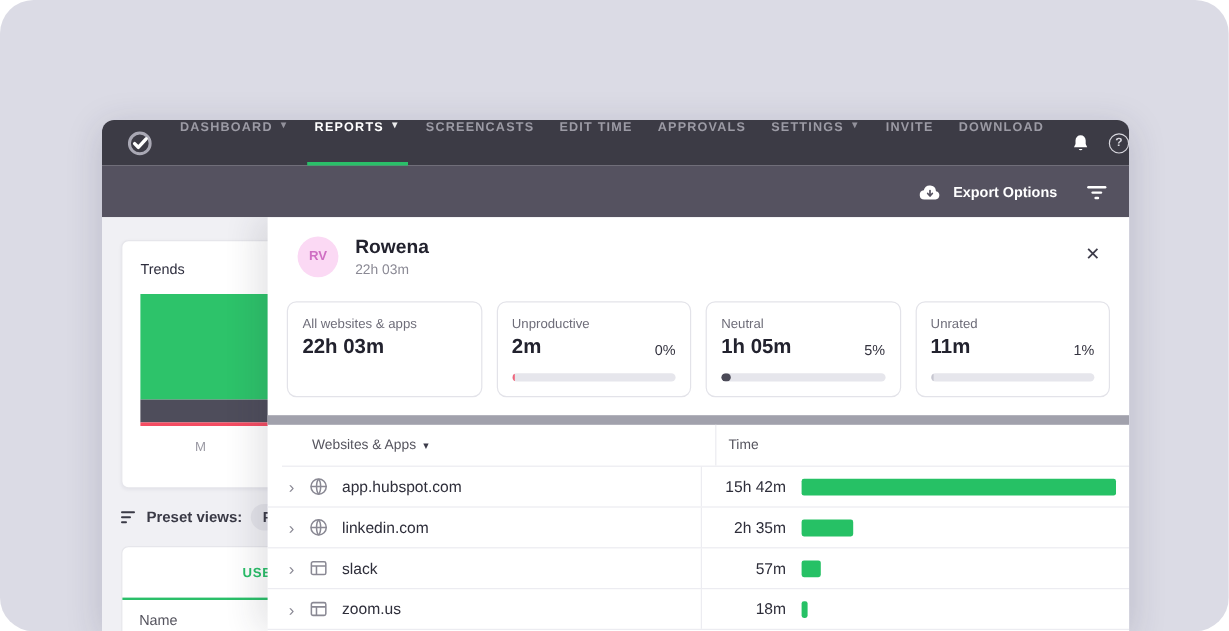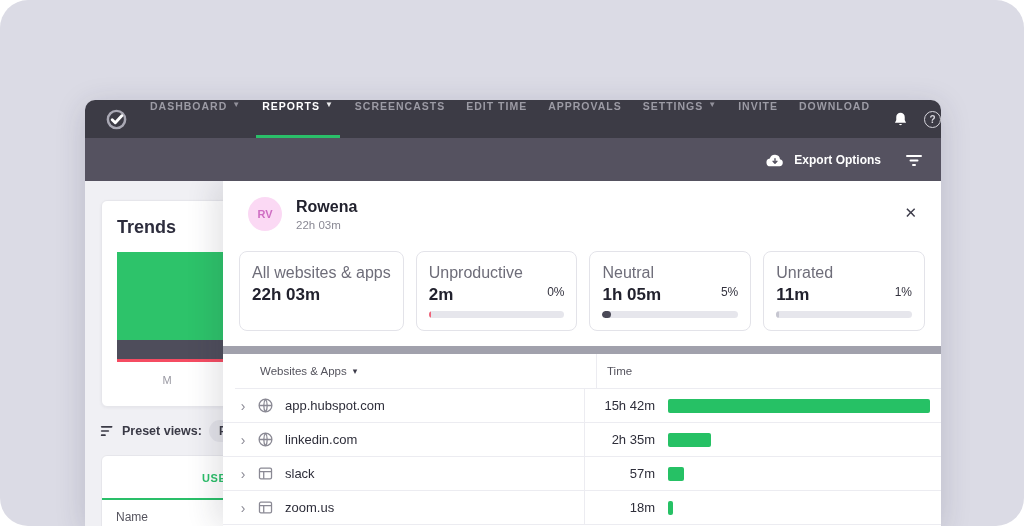--- a/index.html
+++ b/index.html
@@ -30,21 +30,21 @@
   .cloud-ic{width:20px;height:20px;margin-right:9px;color:#fff;}
   .export-label{font-size:12px;font-weight:700;cursor:pointer;}
   .filter-ic{margin-left:24px;cursor:pointer;}
 
   
   .content{position:relative;flex:1;background:#f0f0f4;overflow:hidden;}
 
   
   .trends-card{position:absolute;left:16px;top:19px;width:158px;height:205px;background:#fff;
                border:1px solid #e6e6eb;border-radius:6px;box-shadow:0 1px 3px rgba(40,40,70,.06);}
-  .trends-title{font-size:18px;font-weight:700;color:#2d2d3d;margin:16px 0 0 15px;}
+  .trends-title{font-size:12px;font-weight:400;color:#2d2d3d;margin:16px 0 0 15px;}
   .trend-chart{margin:14px 0 0 15px;width:130px;}
   .trend-green{height:88px;background:#2dc36a;}
   .trend-dark{height:19px;background:#4e4d5b;}
   .trend-red{height:3px;background:#f54c62;}
   .trend-x{width:130px;text-align:center;color:#9a99a3;font-size:11px;margin-top:12px;}
   .preset-row{position:absolute;left:15px;top:239px;display:flex;align-items:center;gap:7px;width:220px;
               font-size:12.5px;font-weight:700;color:#3a3a46;}
   .preset-pill{background:#e3e3e9;border-radius:12px;padding:4px 10px;font-size:12px;font-weight:600;color:#3a3a46;cursor:pointer;}
   .users-card{position:absolute;left:16px;top:274px;width:170px;height:72px;background:#fff;
               border:1px solid #e6e6eb;border-radius:6px 6px 0 0;}
@@ -58,21 +58,21 @@
   .avatar-rv{width:34px;height:34px;border-radius:50%;background:#fbd9f4;color:#cf6ec3;font-size:11px;font-weight:700;
              display:flex;align-items:center;justify-content:center;flex:0 0 auto;}
   .user-name{font-size:16px;font-weight:700;color:#22222e;line-height:1.2;}
   .user-sub{font-size:11.5px;color:#8a8994;margin-top:3px;}
   .close-btn{position:absolute;right:24px;top:24px;font-size:15px;color:#3c3b49;cursor:pointer;line-height:1;}
 
   .cards-row{display:flex;gap:12px;margin:20px 16px 0;}
   .sum-card{flex:1;height:66px;border:1px solid #e3e3e9;border-radius:8px;padding:12px 12px 0;position:relative;
             background:#fff;cursor:pointer;box-sizing:content-box;}
   .sum-card.selected{background:#edfaf3;border:1.5px solid #5ad090;margin:-0.5px;}
-  .sum-label{font-size:16px;color:#6e6d79;white-space:nowrap;overflow:hidden;}
+  .sum-label{font-size:11px;color:#6e6d79;white-space:nowrap;overflow:hidden;}
   .sum-value{font-size:17px;font-weight:700;color:#22222e;margin-top:3px;}
   .sum-pct{position:absolute;right:12px;top:33px;font-size:12px;color:#34333f;}
   .sum-track{position:absolute;left:12px;right:12px;bottom:12px;height:7px;background:#e6e6ec;border-radius:4px;overflow:hidden;}
   .sum-fill{height:100%;border-radius:4px;}
 
   .gray-band{height:8px;background:#a1a1ac;margin-top:15px;}
 
   .table-head{display:flex;height:34px;align-items:center;border-bottom:1px solid #ececf1;
               font-size:11.5px;color:#55545e;margin-left:12px;}
   .th-col1{width:362px;height:100%;display:flex;align-items:center;gap:6px;padding-left:25px;

